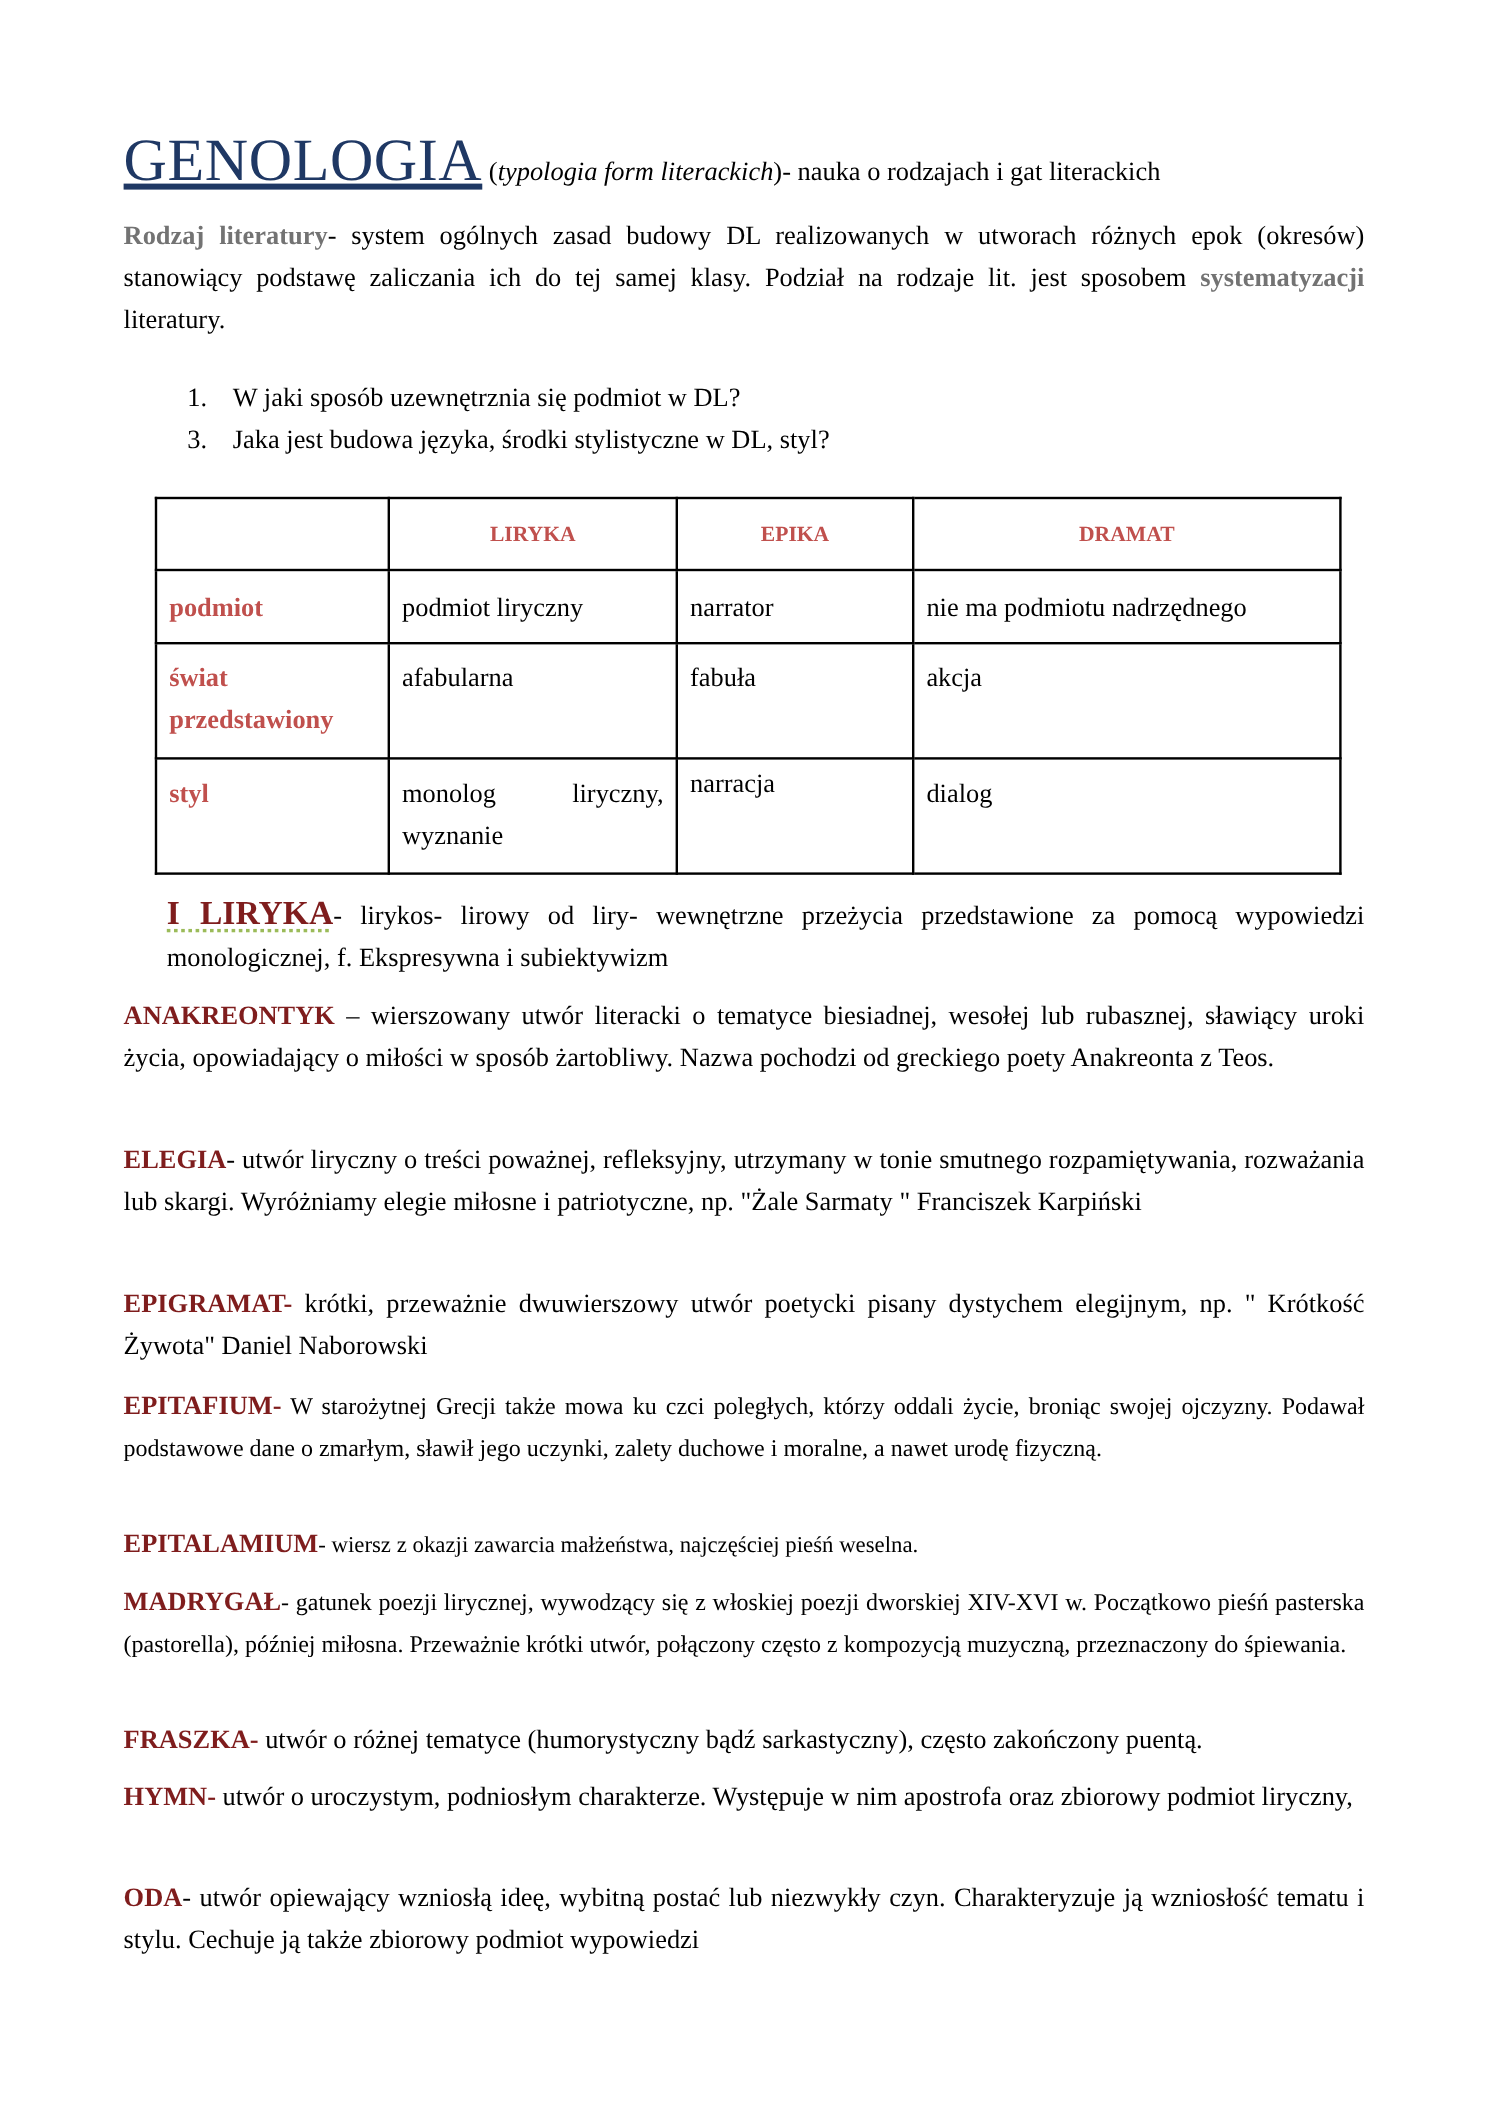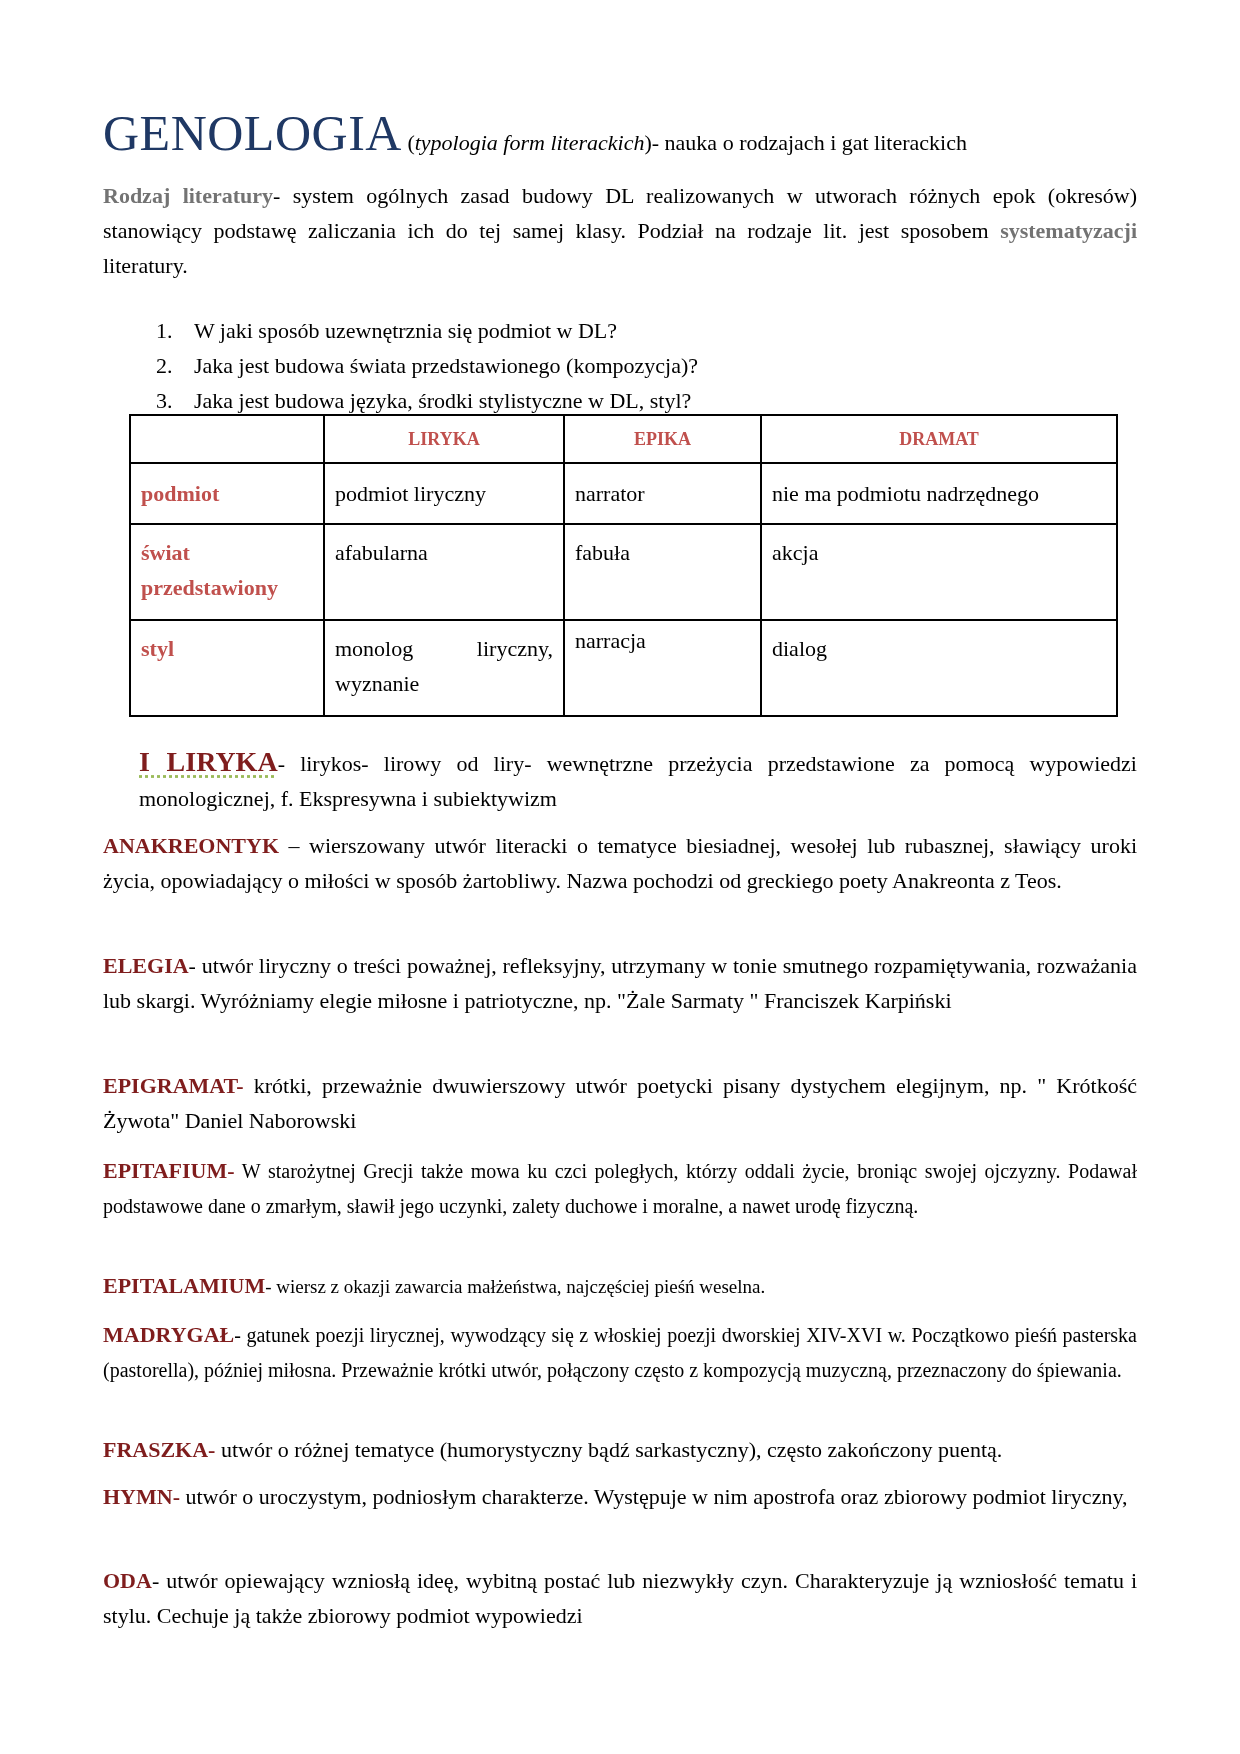--- a/index.html
+++ b/index.html
@@ -1,20 +1,20 @@
 <!DOCTYPE html>
 <html><head>
 <meta charset="utf-8">
 <style>
   html, body { margin:0; padding:0; background:#ffffff; }
   body { width:1240px; height:1754px; position:relative; overflow:hidden;
          font-family:"Liberation Serif", "DejaVu Serif", serif; color:#000; }
   .page { position:absolute; left:103px; top:0; width:1034px; }
   .title-line { position:absolute; left:0; top:104px; white-space:nowrap; }
-  .title-main { font-size:50px; color:#1f3864; letter-spacing:0.5px; vertical-align:baseline; }
+  .title-main { font-size:50px; color:#1f3864; letter-spacing:0.5px; vertical-align:baseline;text-decoration:underline; }
   .title-rest { font-size:22px; }
   .title-rest i { font-style:italic; }
   p { margin:0; font-size:22px; line-height:35px; text-align:justify; }
   .blue { color:#737373; font-weight:bold; }
   .red { color:#c0504d; font-weight:bold; }
   .green { color:#7f1d1d; font-weight:bold; }
   .block { position:absolute; left:0; width:1034px; }
   ol { margin:17px; padding-left:0; list-style:none; }
   ol li { font-size:22px; line-height:35px; }
   ol li .num { display:inline-block; width:38px; text-align:left; }
@@ -32,28 +32,27 @@
     <span class="title-main">GENOLOGIA</span><span class="title-rest"> (</span><span class="title-rest"><i>typologia form literackich</i></span><span class="title-rest">)- nauka o rodzajach i gat literackich</span>
   </div>
 
   <div class="block" style="top:178px;">
     <p><span class="blue">Rodzaj literatury</span><span>- system ogólnych zasad budowy DL realizowanych w utworach różnych epok (okresów) stanowiący podstawę zaliczania ich do tej samej klasy. Podział na rodzaje lit. jest sposobem </span><span class="blue">systematyzacji</span><span> literatury.</span></p>
   </div>
 
   <div class="block" style="top:296px; left:36px;">
     <ol>
       <li><span class="num">1.</span><span>W jaki sposób uzewnętrznia się podmiot w DL?</span></li>
-      <li><span class="num">2.</span><span>Jaka jest budowa świata przedstawionego (kompozycja)?</span></li>
       <li><span class="num">3.</span><span>Jaka jest budowa języka, środki stylistyczne w DL, styl?</span></li>
     </ol>
   </div>
 
   <table>
     <tbody>
-        <tr style="height:48px;">
+        <tr style="height:60px;">
       <td class="hdr" style="width:172px;"></td>
       <td class="hdr red" style="width:218px;">LIRYKA</td>
       <td class="hdr red" style="width:175px;">EPIKA</td>
       <td class="hdr red">DRAMAT</td>
     </tr>
     <tr style="height:61px;">
       <td class="red" style="vertical-align:middle;">podmiot</td>
       <td style="vertical-align:middle;">podmiot liryczny</td>
       <td style="vertical-align:middle;">narrator</td>
       <td style="vertical-align:middle;">nie ma podmiotu  nadrzędnego</td>

